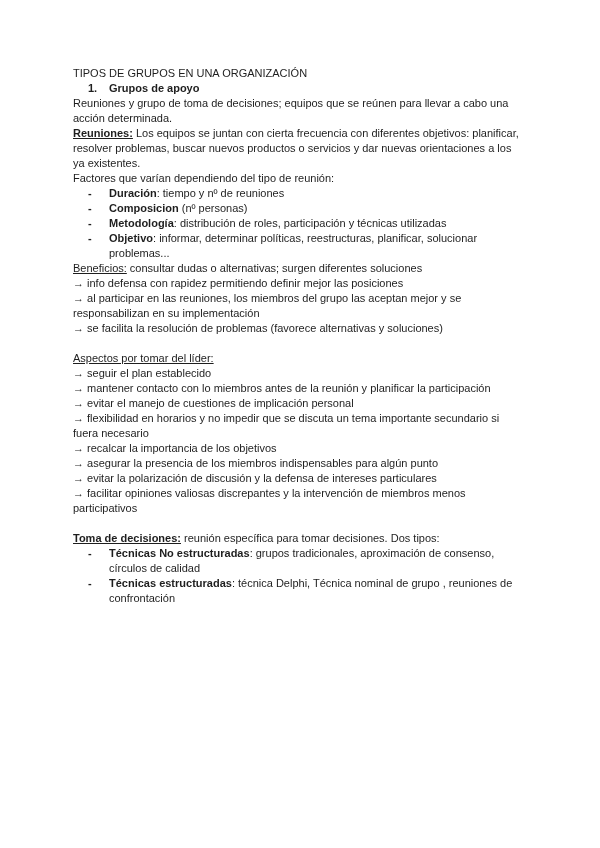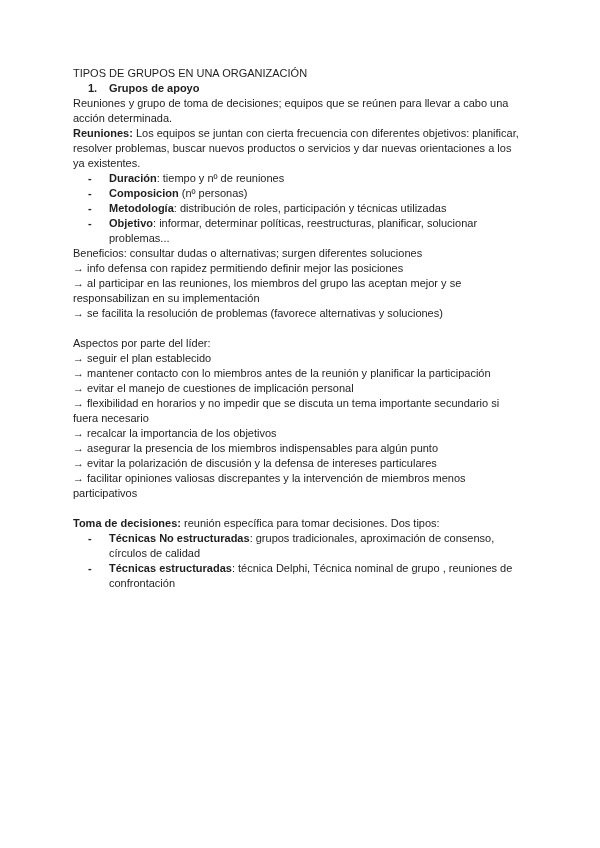--- a/index.html
+++ b/index.html
@@ -33,43 +33,44 @@
   .li {
     position: relative;
     padding-left: 36px;
   }
   .li .marker {
     position: absolute;
     left: 15px;
     top: 0;
   }
   .b { font-weight: bold; }
-  .u { }
+  .u { text-decoration: underline; }
   .spacer { height: 15px; }
 </style>
 </head>
 <body>
 
 <div class="page">
   <div class="content">
     <p class="line">TIPOS DE GRUPOS EN UNA ORGANIZACIÓN</p>
     <div id="blocks-root">
         <p class="line li"><span class="marker b">1.</span><span class="b">Grupos de apoyo</span></p>
         <p class="line"><span>Reuniones y grupo de toma de decisiones; equipos que se reúnen para llevar a cabo una acción determinada.</span></p>
         <p class="line"><span class="b u">Reuniones:</span><span> Los equipos se juntan con cierta frecuencia con diferentes objetivos: planificar, resolver problemas, buscar nuevos productos o servicios y dar nuevas orientaciones a los ya existentes.</span></p>
+        <p class="line"><span>Factores que varían dependiendo del tipo de reunión:</span></p>
         <p class="line li"><span class="marker b">-</span><span class="b">Duración</span><span>: tiempo y nº de reuniones</span></p>
         <p class="line li"><span class="marker b">-</span><span class="b">Composicion</span><span> (nº personas)</span></p>
         <p class="line li"><span class="marker b">-</span><span class="b">Metodología</span><span>: distribución de roles, participación y técnicas utilizadas</span></p>
         <p class="line li"><span class="marker b">-</span><span class="b">Objetivo</span><span>: informar, determinar políticas, reestructuras, planificar, solucionar problemas...</span></p>
         <p class="line"><span class="u">Beneficios:</span><span> consultar dudas o alternativas; surgen diferentes soluciones</span></p>
         <p class="line"><span>→ info defensa con rapidez permitiendo definir mejor las posiciones</span></p>
         <p class="line"><span>→ al participar en las reuniones, los miembros del grupo las aceptan mejor y se responsabilizan en su implementación</span></p>
         <p class="line"><span>→ se facilita la resolución de problemas (favorece alternativas y soluciones)</span></p>
         <div class="spacer"></div>
-        <p class="line"><span class="u">Aspectos por parte del líder:</span></p>
+        <p class="line"><span class="u">Aspectos por tomar del líder:</span></p>
         <p class="line"><span>→ seguir el plan establecido</span></p>
         <p class="line"><span>→ mantener contacto con lo miembros antes de la reunión y planificar la participación</span></p>
         <p class="line"><span>→ evitar el manejo de cuestiones de implicación personal</span></p>
         <p class="line"><span>→ flexibilidad en horarios y no impedir que se discuta un tema importante secundario si fuera necesario</span></p>
         <p class="line"><span>→ recalcar la importancia de los objetivos</span></p>
         <p class="line"><span>→ asegurar la presencia de los miembros indispensables para algún punto</span></p>
         <p class="line"><span>→ evitar la polarización de discusión y la defensa de intereses particulares</span></p>
         <p class="line"><span>→ facilitar opiniones valiosas discrepantes y la intervención de miembros menos participativos</span></p>
         <div class="spacer"></div>
         <p class="line"><span class="b u">Toma de decisiones:</span><span> reunión específica para tomar decisiones. Dos tipos:</span></p>

